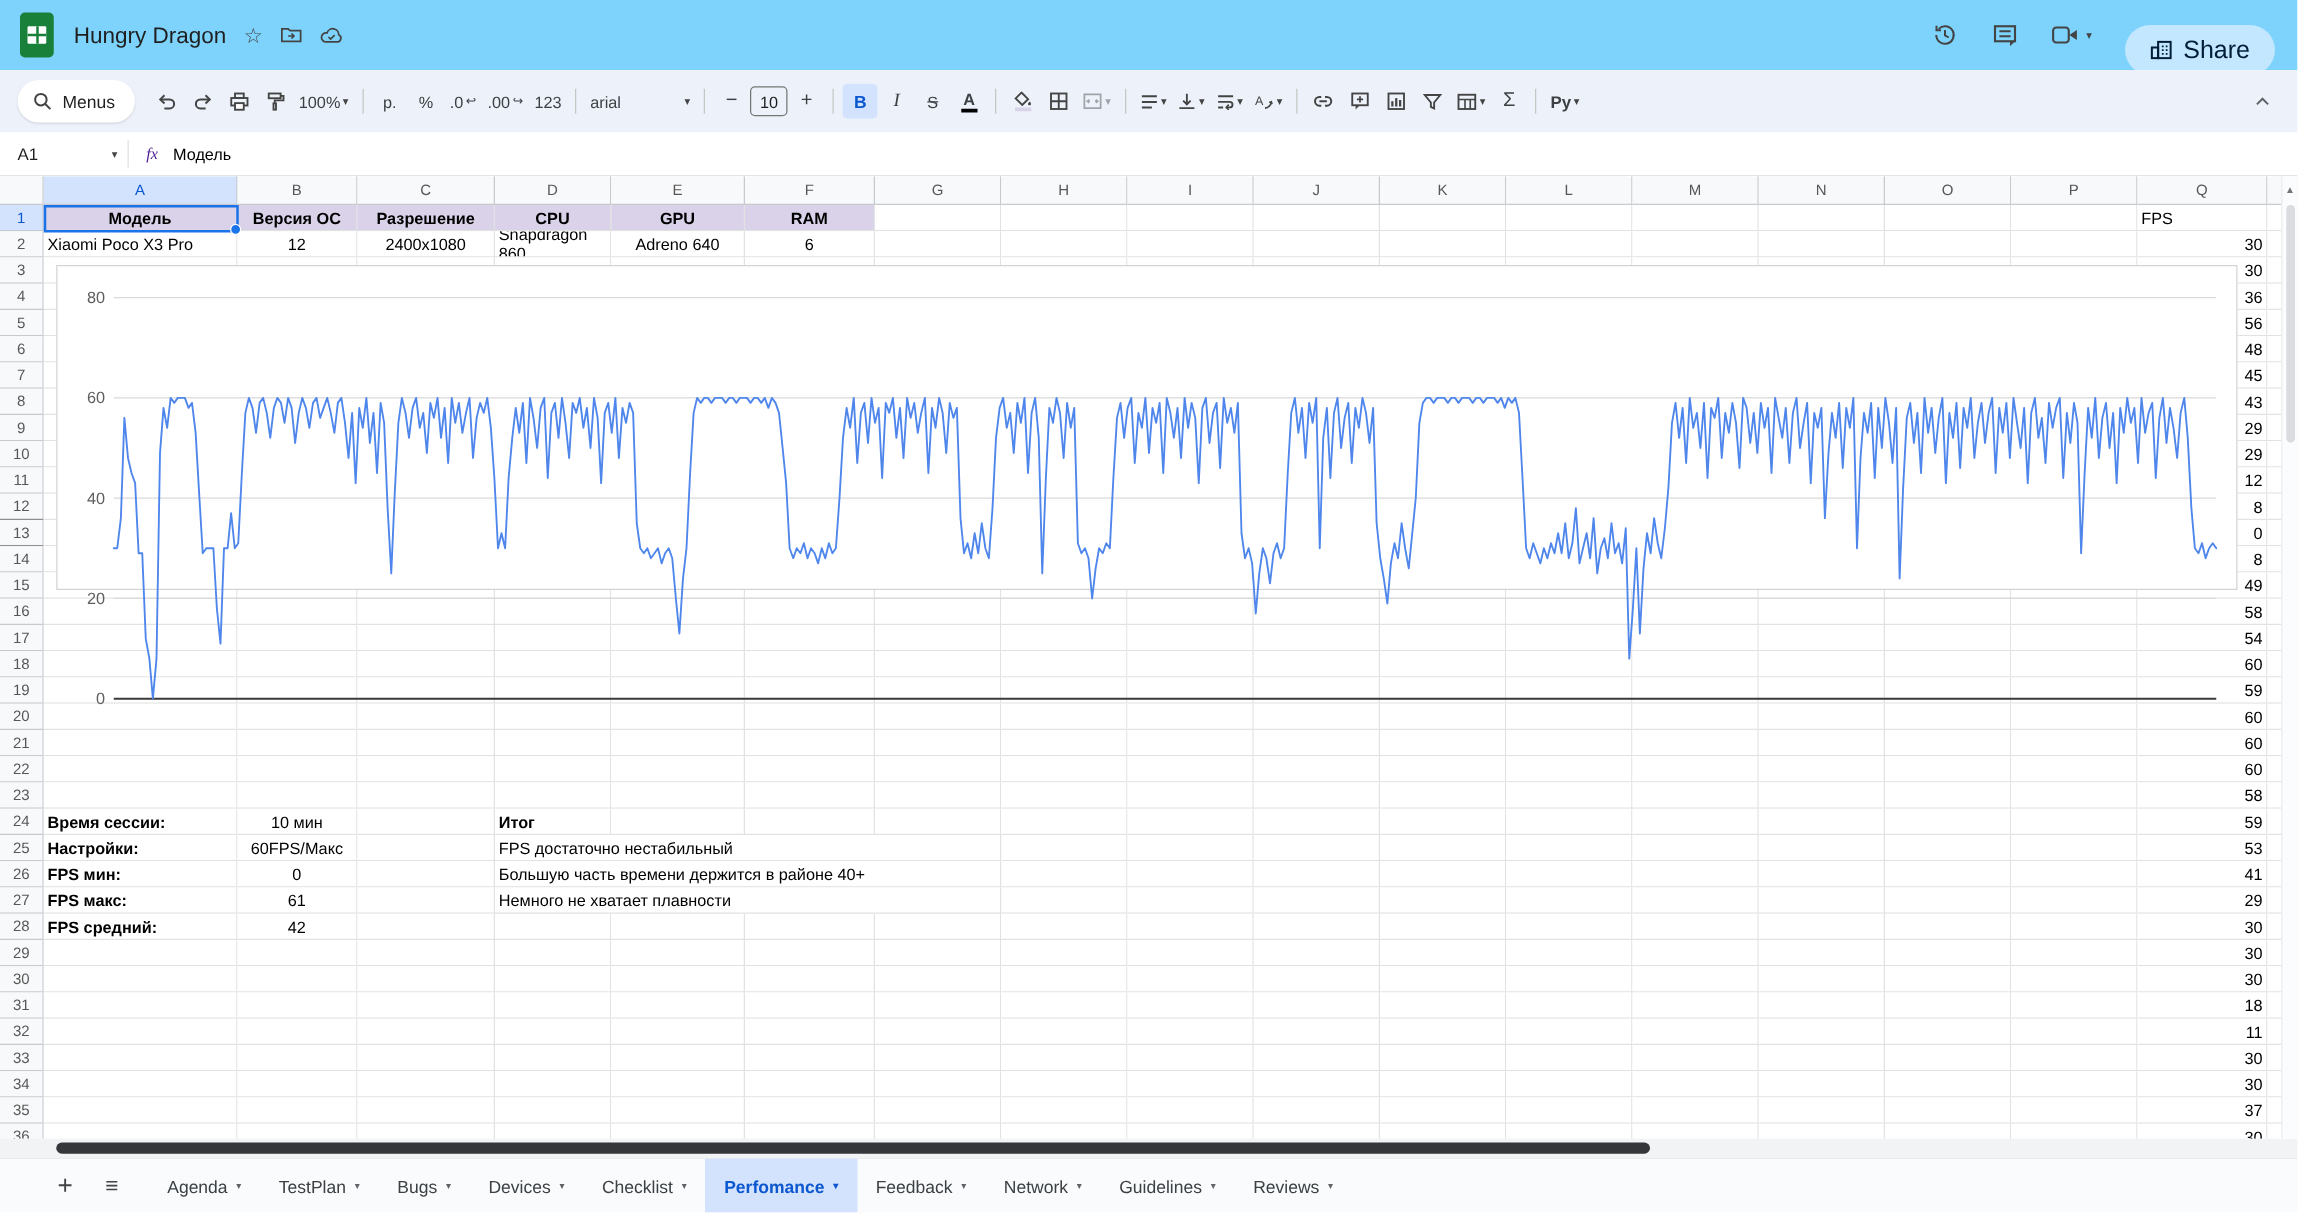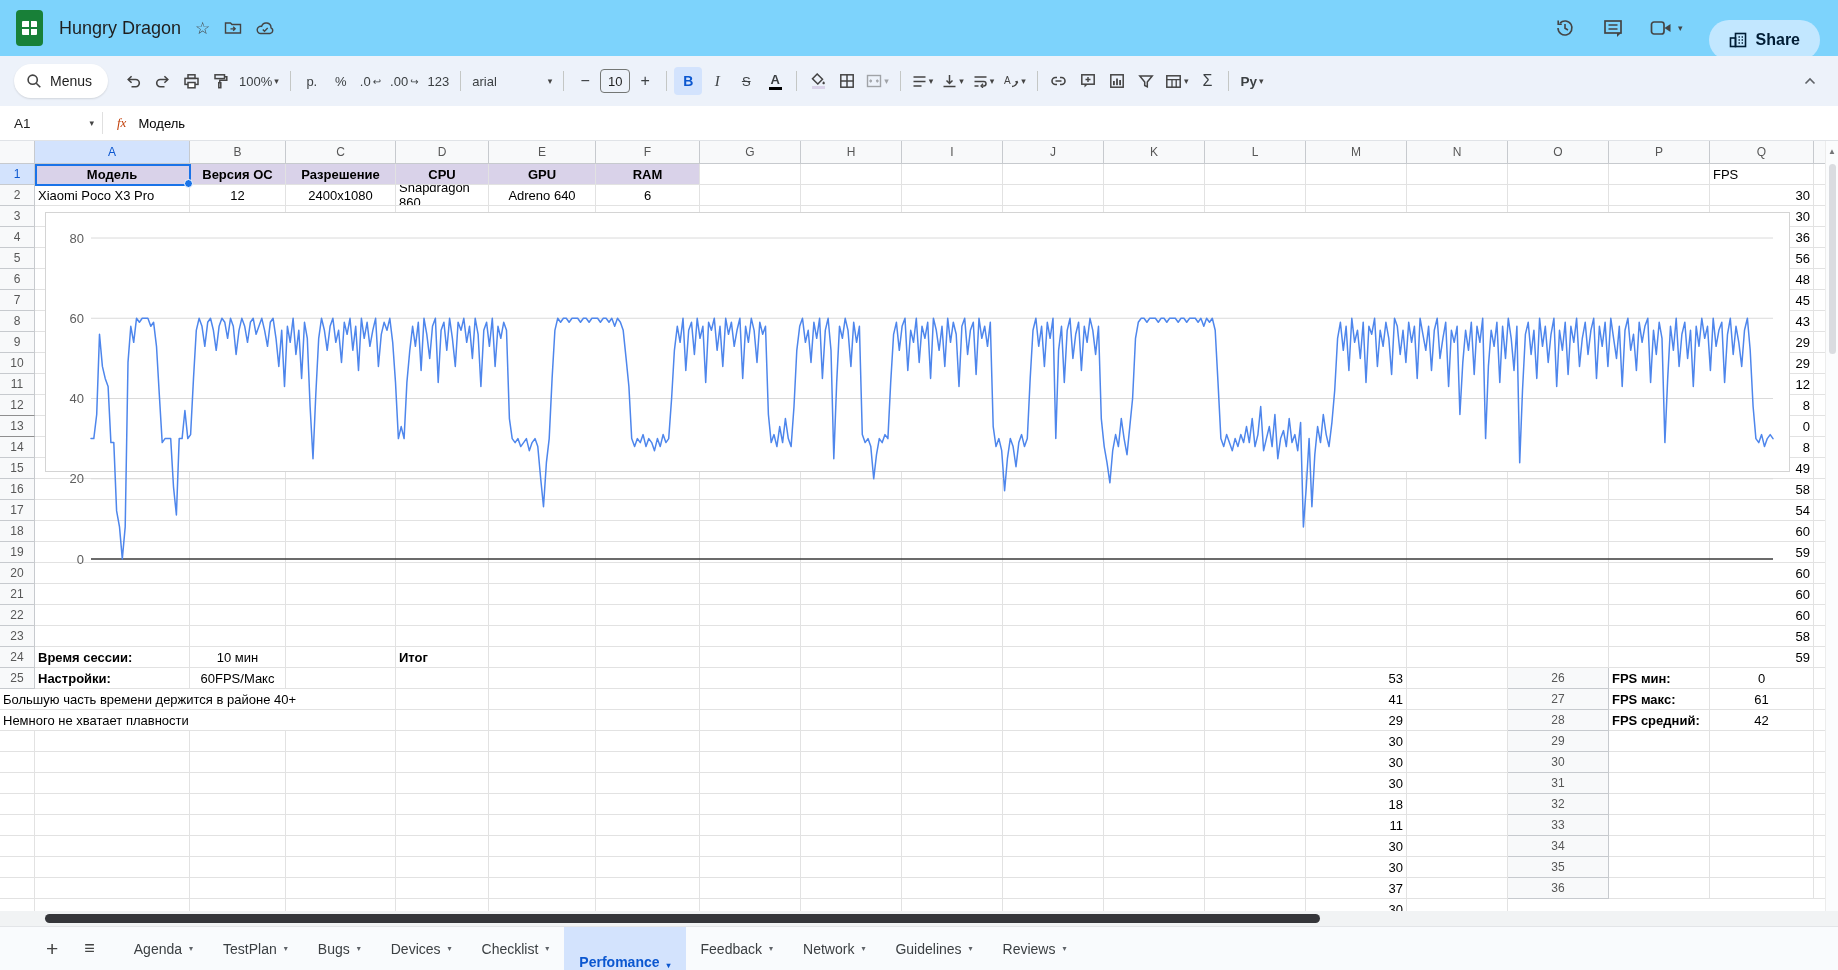--- a/index.html
+++ b/index.html
@@ -17,21 +17,21 @@
        linear-gradient(#188038,#188038) 0 6px/15px 2px no-repeat,
        linear-gradient(#188038,#188038) 6.5px 0/2px 14px no-repeat;}
   #titlecol { display:flex; flex-direction:column; justify-content:center; }
   #titlerow { display:flex; align-items:center; gap:14px; height:26px;}
   #doc-title { font-size:18px; color:#1f1f1f; }
   .tb-ic { color:#444; display:flex; align-items:center; }
   #menubar { display:flex; height:24px; align-items:center; }
   #menubar span { font-size:14.5px; color:#1f1f1f; padding:2px 8px; border-radius:4px; cursor:default; }
   #topbar-right { margin-left:auto; display:flex; align-items:center; gap:26px; padding-right:18px; }
   #share-btn { background:#c2e7ff; color:#001d35; height:40px; border-radius:20px; display:flex;
-     align-items:center; gap:9px; padding:0 20px; font-size:16px; font-weight:700;margin-top:24px; }
+     align-items:center; gap:9px; padding:0 20px; font-size:20px; font-weight:400;margin-top:24px; }
   .caret { font-size:9px; color:#444; }
 
   
   #toolbar { height:50px; background:#edf2fa; display:flex; align-items:center; padding:0 14px; gap:1px; flex:0 0 auto;}
   #menus-pill { background:#fff; border-radius:18px; height:34px; display:flex; align-items:center; gap:8px;
      padding:0 16px 0 12px; box-shadow:0 1px 2px rgba(0,0,0,.12); margin-right:10px; font-size:14px; color:#1f1f1f;}
   .tbtn { height:28px; min-width:28px; border-radius:4px; display:flex; align-items:center; justify-content:center;
      color:#3c4043; font-size:13px; padding:0 4px; gap:2px;}
   .tbtn b { font-size:14px; }
   .tbtn.active { background:#d3e3fd; color:#0b57d0; }
@@ -41,21 +41,21 @@
      align-items:center; justify-content:center; font-size:13px; color:#1f1f1f; }
   .stack { display:flex; flex-direction:column; align-items:center; line-height:1; }
   .stack .bar { width:13px; height:3px; margin-top:1px; }
   #collapse-btn { margin-left:auto; }
 
   
   #formulabar { height:35px; background:#fff; display:flex; align-items:center; border-bottom:1px solid #e0e3e7; flex:0 0 auto;}
   #namebox { width:102px; display:flex; align-items:center; justify-content:space-between; padding:0 8px 0 14px;
      font-size:13.5px; color:#1f1f1f; }
   #fb-div { width:1px; height:22px; background:#e0e0e0; }
-  #fx { font-style:italic; color:#c2410c; font-size:13px; margin:0 12px 0 14px; font-family:"Liberation Serif",serif;}
+  #fx { font-style:italic; color:#4c1d95; font-size:13px; margin:0 12px 0 14px; font-family:"Liberation Serif",serif;}
   #fb-content { font-size:13px; color:#000; }
 
   
   #sheet-wrap { position:relative; height:770px; overflow:hidden; background:#fff; flex:0 0 auto; }
   #sheet { display:grid; grid-template-columns:35px 155px 96px 110px 93px 107px 104px repeat(10,101px) 104px 24px;
      grid-template-rows:23px repeat(36,21px); }
   .cell { border-right:1px solid #e2e2e2; border-bottom:1px solid #e2e2e2; font-size:13px; color:#000;
      display:flex; align-items:center; padding:0 3px; overflow:hidden; background:#fff; }
   .colhdr,.rowhdr,.corner { background:#f8f9fa; border-right:1px solid #c7cace; border-bottom:1px solid #c7cace;
      font-size:12px; color:#575757; display:flex; align-items:center; justify-content:center; }
@@ -81,21 +81,21 @@
   
   #hscroll { height:15px; background:#f1f3f4; position:relative; flex:0 0 auto; }
   #hscroll .thumb { position:absolute; left:45px; top:3px; width:1275px; height:9px; background:#35363a; border-radius:5px; }
   #tabbar { height:44px; background:#f9fbfd; border-top:1px solid #e3e5e8; display:flex; align-items:center;
      padding-left:46px; flex:0 0 auto; }
   #add-sheet { font-size:21px; color:#444; margin-right:26px; }
   #all-sheets { font-size:18px; color:#444; margin-right:24px; }
   .sheet-tab { height:100%; display:flex; align-items:center; gap:7px; padding:0 15px; font-size:14px;
      font-weight:500; color:#3c4043; }
   .sheet-tab .caret { font-size:8px; color:#5f6368; }
-  .sheet-tab.active { background:#d3e3fd; color:#0b57d0; font-weight:700;align-items:flex-end; }
+  .sheet-tab.active { background:#d3e3fd; color:#0b57d0; font-weight:700; }
   .sheet-tab.active .caret { color:#0b57d0; }
 
   svg.ic { display:block; }
 </style>
 </head>
 <body>
 
 <div id="app">
 
   <header id="topbar">
@@ -817,20 +817,21 @@
         <div class="cell"></div>
         <div class="cell"></div>
         <div class="cell"></div>
         <div class="cell"></div>
         <div class="cell num">59</div>
         <div class="cell"></div>
         <div class="rowhdr">25</div>
         <div class="cell bold">Настройки:</div>
         <div class="cell center">60FPS/Макс</div>
         <div class="cell"></div>
+        <div class="cell spill" style="grid-column: span 4;">FPS достаточно нестабильный</div>
         <div class="cell"></div>
         <div class="cell"></div>
         <div class="cell"></div>
         <div class="cell"></div>
         <div class="cell"></div>
         <div class="cell"></div>
         <div class="cell"></div>
         <div class="cell"></div>
         <div class="cell"></div>
         <div class="cell num">53</div>

